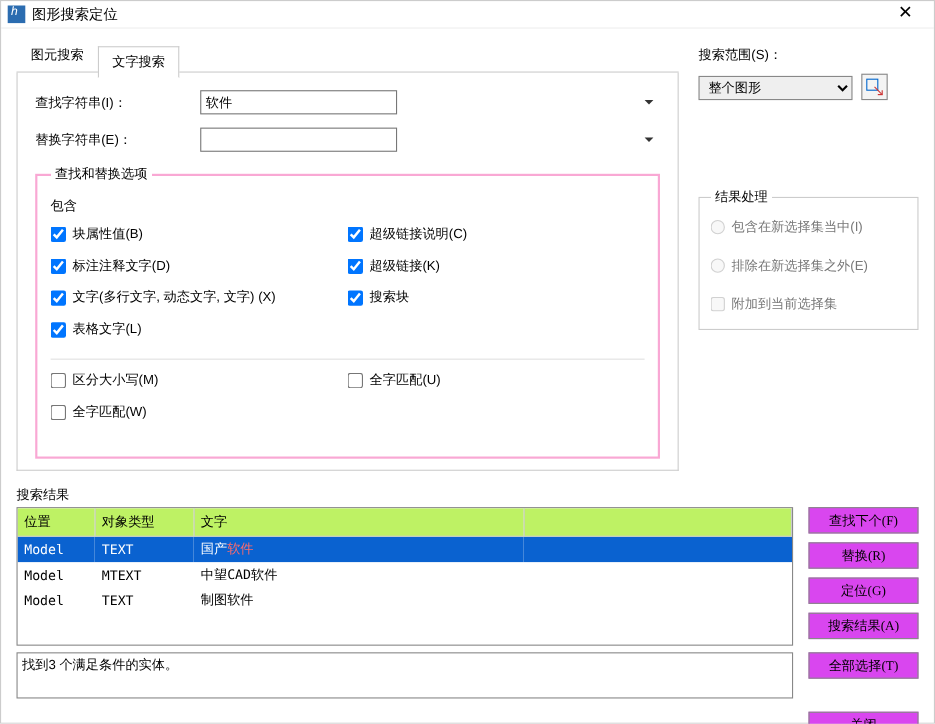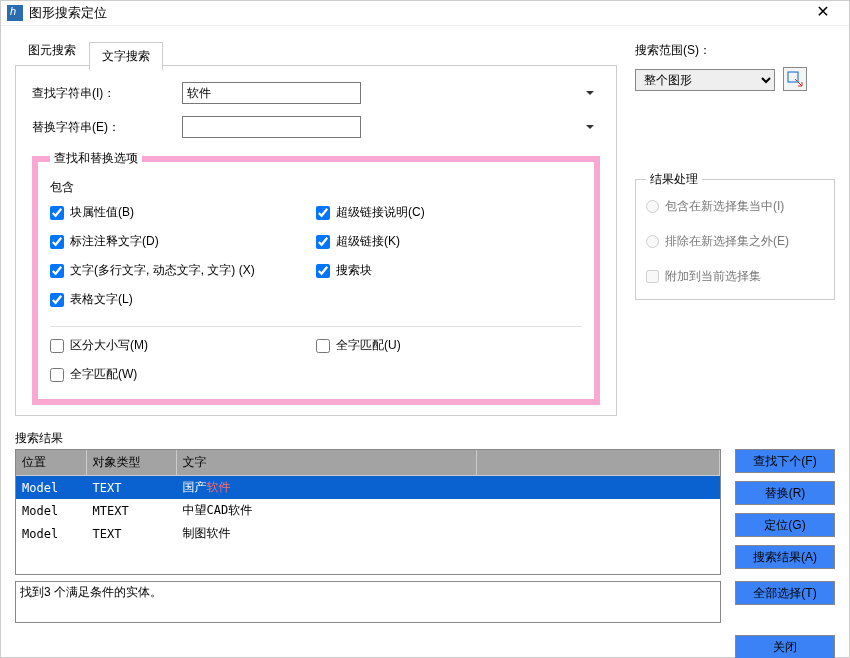--- a/index.html
+++ b/index.html
@@ -16,45 +16,45 @@
 .right-col { width: 200px; padding-top: 6px; }
 .tabs { display: flex; border-bottom: 1px solid #ccc; position: relative; }
 .tab { padding: 5px 12px; border: 1px solid transparent; cursor: pointer; }
 .tab.active { border: 1px solid #ccc; border-bottom: 1px solid #fff; background: #fff; position: relative; top: 6px; }
 .tab-panel { border: 1px solid #ccc; border-top: none; padding: 16px 16px 10px 16px; }
 .row { display: flex; align-items: center; margin-bottom: 12px; }
 .row-label { width: 150px; }
 .row-input { flex: 1; height: 22px; border: 1px solid #777; padding: 2px 18px 2px 4px; font-size: 12px; appearance: none; background: #fff; }
 .combo-wrap { position: relative; flex: 1; }
 .combo-wrap::after { content: ""; position: absolute; right: 6px; top: 9px; border: 4px solid transparent; border-top-color: #333; }
-.fieldset { border: 6px solid #f9a8d4; padding: 8px 12px 4px 12px; margin-top: 6px; }
+.fieldset { border: 2px solid #f9a8d4; padding: 8px 12px 20px 12px; margin-top: 6px; }
 .fieldset-legend { padding: 0 4px; }
 .inner-title { margin: 4px 0 8px 0; }
 .check-row { display: flex; flex-wrap: wrap; }
 .check-col { width: 50%; margin-bottom: 12px; display: flex; align-items: center; }
 .chk { width: 14px; height: 14px; margin-right: 6px; }
 .sep { border-top: 1px solid #e0e0e0; margin: 6px 0 10px 0; }
 .right-label { margin-bottom: 8px; }
 .scope-row { display: flex; gap: 8px; align-items: flex-end; }
 .scope-select { width: 140px; height: 22px; border: 1px solid #888; font-size: 12px; padding-left: 4px; }
 .scope-btn { width: 24px; height: 24px; border: 1px solid #888; background: #f4f4f4; display: flex; align-items: center; justify-content: center; cursor: pointer; }
 .scope-svg { width: 16px; height: 16px; }
 .result-proc { border: 1px solid #ccc; padding: 10px 10px; margin-top: 80px; }
 .radio-row { display: flex; margin-bottom: 18px; color: #777; }
 .radio-row input { margin-right: 6px; }
 .results-label { margin-top: 14px; margin-bottom: 2px; }
 .results-area { display: flex; gap: 14px; align-items: flex-start; }
 .table-wrap { flex: 1; border: 1px solid #888; height: 126px; overflow: hidden; font-family: "SimSun", monospace; }
 .tbl { width: 100%; border-collapse: collapse; font-size: 12px; }
-.tbl th { text-align: left; font-weight: normal; padding: 4px 6px; border-right: 1px solid #ccc; border-bottom: 1px solid #ccc; background: #a3a3a3; }
+.tbl th { text-align: left; font-weight: normal; padding: 4px 6px; border-right: 1px solid #ccc; border-bottom: 1px solid #ccc; background: #bef264; }
 .tbl td { padding: 3px 6px; border-right: 1px solid transparent; white-space: nowrap; }
 .row-sel td { background: #0a62d0; color: #fff; }
 .row-sel .hl { color: #ff6b6b; }
 .btn-col { width: 100px; display: flex; flex-direction: column; gap: 8px; }
-.btn { height: 24px; border: 1px solid #888; background: #3b82f6; font-size: 12px; cursor: pointer; }
+.btn { height: 24px; border: 1px solid #888; background: #d946ef; font-size: 12px; cursor: pointer; font-family: Liberation Serif, serif; }
 .status-wrap { margin-top: 6px; display: flex; gap: 14px; align-items: flex-start; }
 .status { flex: 1; border: 1px solid #888; height: 42px; padding: 2px 4px; font-size: 12px; }
 .bottom-bar { display: flex; justify-content: flex-end; padding: 6px 14px; }
 .bottom-bar .btn { width: 100px; }
 .hl { color: #d00; }
 </style>
 </head>
 <body>
 
 <div class="dialog">

